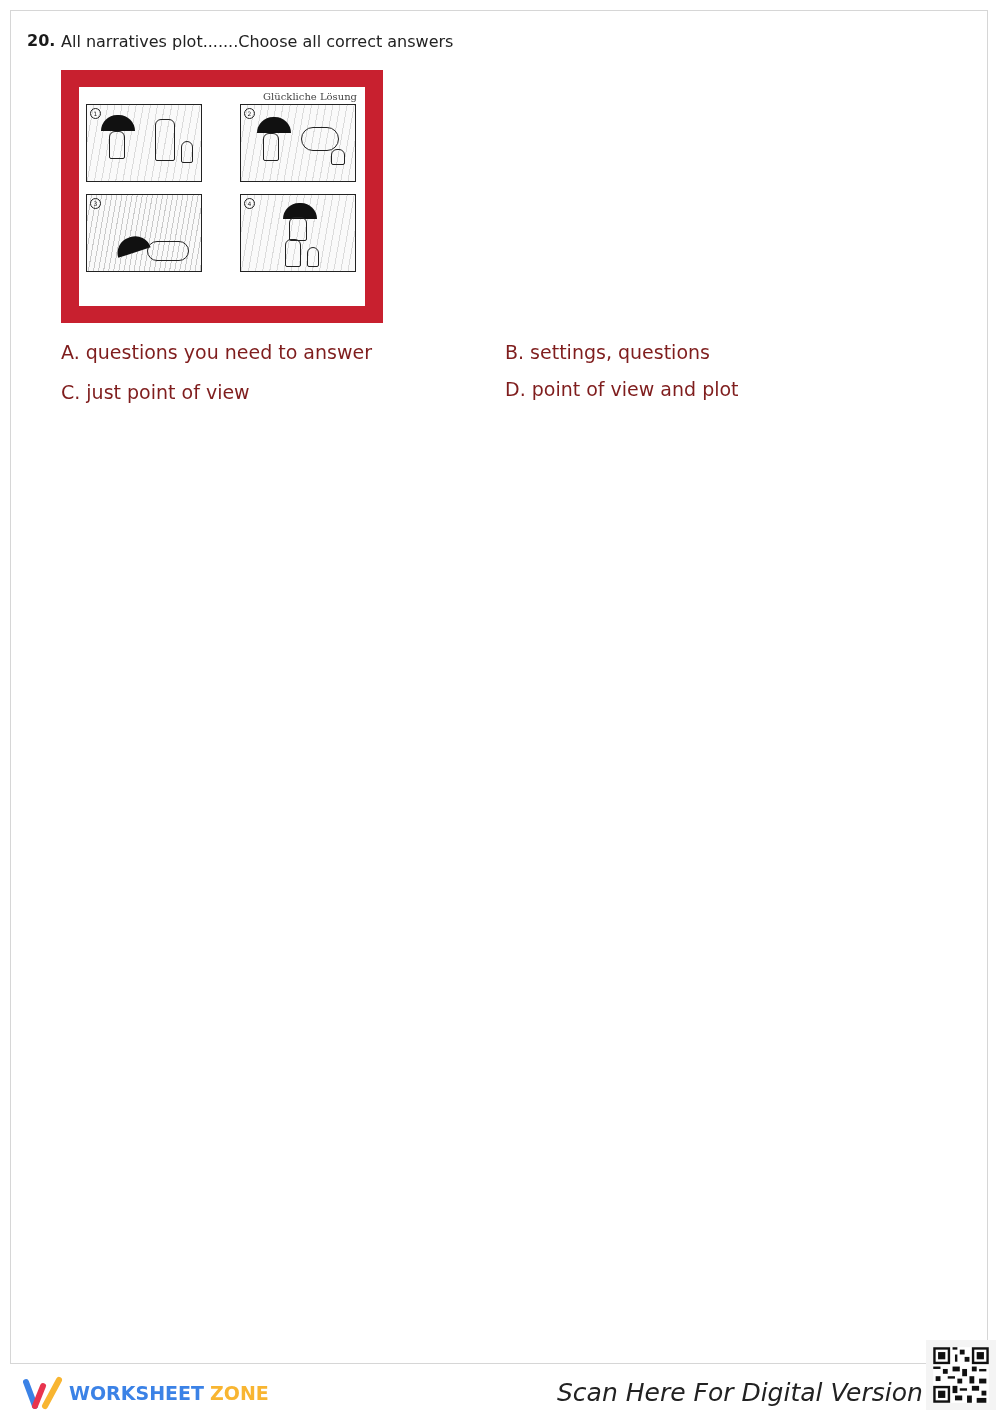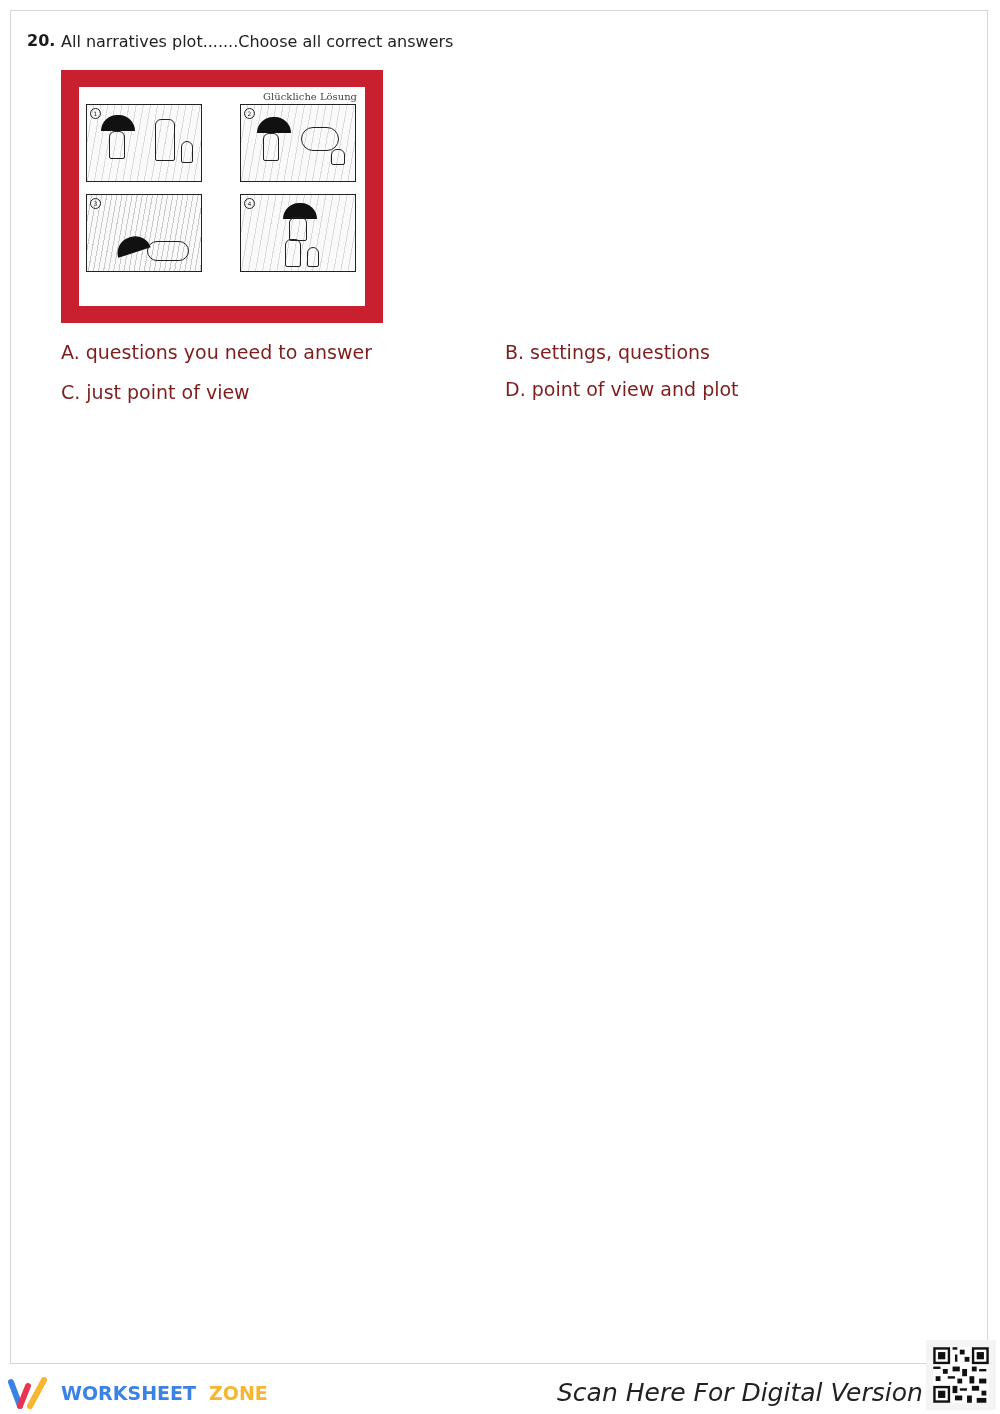--- a/index.html
+++ b/index.html
@@ -15,21 +15,21 @@
   .caption { position: absolute; right: 8px; top: 4px; font-size: 10px; color: #444;
              font-family: "DejaVu Serif", serif; }
   .panel { position: absolute; width: 114px; height: 76px; border: 1.5px solid #222; background: #fafafa; overflow: hidden; }
   .panel .num { position: absolute; left: 3px; top: 3px; width: 9px; height: 9px; border: 1px solid #222;
                 border-radius: 50%; font-size: 6px; line-height: 9px; text-align: center; }
   .rain { position: absolute; inset: 0;
           background: repeating-linear-gradient(100deg, rgba(0,0,0,0) 0 6px, rgba(80,80,80,0.18) 6px 7px); }
   .umb { position: absolute; width: 34px; height: 16px; background: #111; border-radius: 17px 17px 0 0; }
   .fig { position: absolute; background: transparent; border: 1.2px solid #222; border-radius: 6px 6px 2px 2px; }
   .opt { position: absolute; font-size: 19px; color: #7f1d1d; }
-  .logo { position: absolute; left: 8px; top: 1376px; height: 34px; display: flex; align-items: center; gap: 7px; }
+  .logo { position: absolute; left: 23px; top: 1376px; height: 34px; display: flex; align-items: center; }
   .logo-text { font-weight: bold; font-size: 19px; letter-spacing: 0px; margin-left: 6px; }
   .logo-a { color: #3b82e6; }
   .logo-b { color: #f8b531; }
   .scan { position: absolute; left: 557px; top: 1378px; font-size: 25px; color: #222; font-style: italic; }
   .qr { position: absolute; left: 926px; top: 1340px; width: 70px; height: 70px; background: #f4f4f4; }
 </style>
 </head>
 <body>
 
 <div class="frame"></div>

